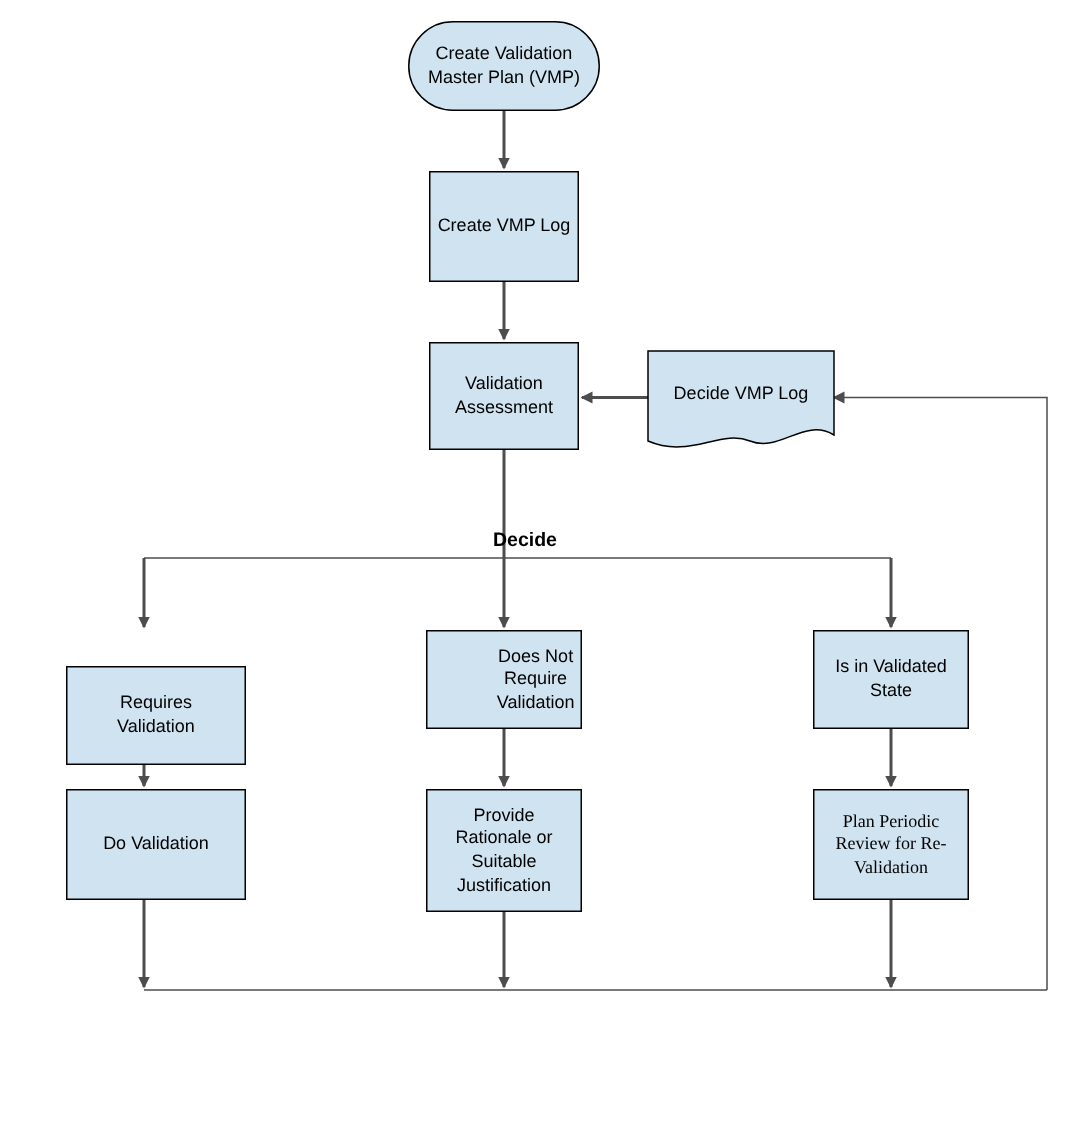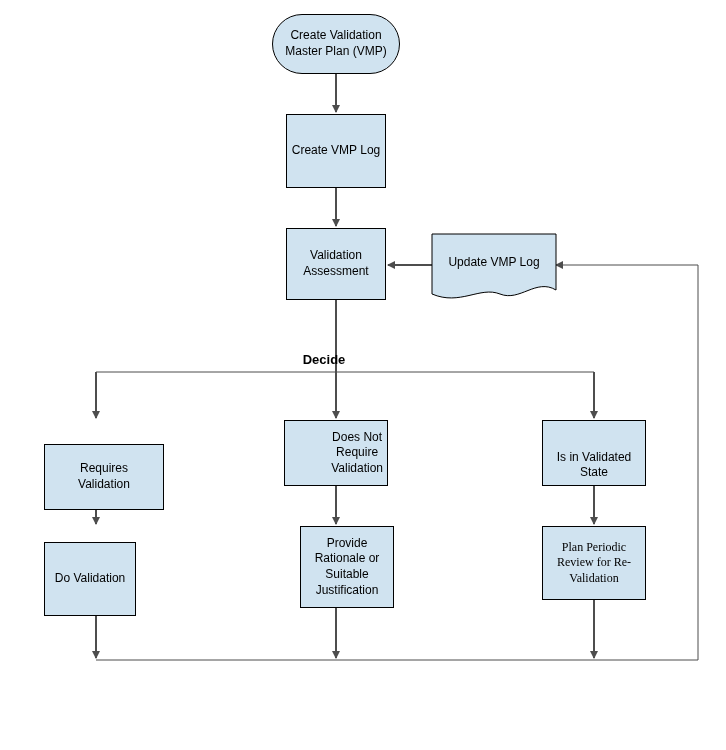--- a/index.html
+++ b/index.html
@@ -108,44 +108,44 @@
 
   <div class="node" style="left:286px; top:114px; width:100px; height:74px;">
     <span>Create VMP Log</span>
   </div>
 
   <div class="node" style="left:286px; top:228px; width:100px; height:72px;">
     <span>Validation<br>Assessment</span>
   </div>
 
   <div style="position:absolute; left:432px; top:234px; width:124px; height:56px; display:flex; align-items:center; justify-content:center; text-align:center; padding:0 4px; box-sizing:border-box;">
-    <span>Update VMP Log</span>
+    <span>Decide VMP Log</span>
   </div>
 
-  <div class="label" style="left:288px; top:352px; width:72px;">
+  <div class="label" style="left:314px; top:352px; width:72px;">
     <span>Decide</span>
   </div>
 
   <div class="node" style="left:44px; top:420px; width:120px; height:66px;margin-top:24px;">
     <span>Requires<br>Validation</span>
   </div>
 
   <div class="node" style="left:284px; top:420px; width:104px; height:66px;justify-content:flex-end;">
     <span>Does Not<br>Require<br>Validation</span>
   </div>
 
-  <div class="node" style="left:542px; top:420px; width:104px; height:66px;align-items:flex-end;">
+  <div class="node" style="left:542px; top:420px; width:104px; height:66px;">
     <span>Is in Validated<br>State</span>
   </div>
 
-  <div class="node" style="left:44px; top:542px; width:92px; height:74px;">
+  <div class="node" style="left:44px; top:526px; width:120px; height:74px;">
     <span>Do Validation</span>
   </div>
 
-  <div class="node" style="left:284px; top:526px; width:94px; height:82px;margin-left:16px;">
+  <div class="node" style="left:284px; top:526px; width:104px; height:82px;">
     <span>Provide<br>Rationale or<br>Suitable<br>Justification</span>
   </div>
 
   <div class="node" style="left:542px; top:526px; width:104px; height:74px;font-family:Liberation Serif, serif;">
     <span>Plan Periodic<br>Review for Re-<br>Validation</span>
   </div>
 
 </div>
 
 </body></html>

